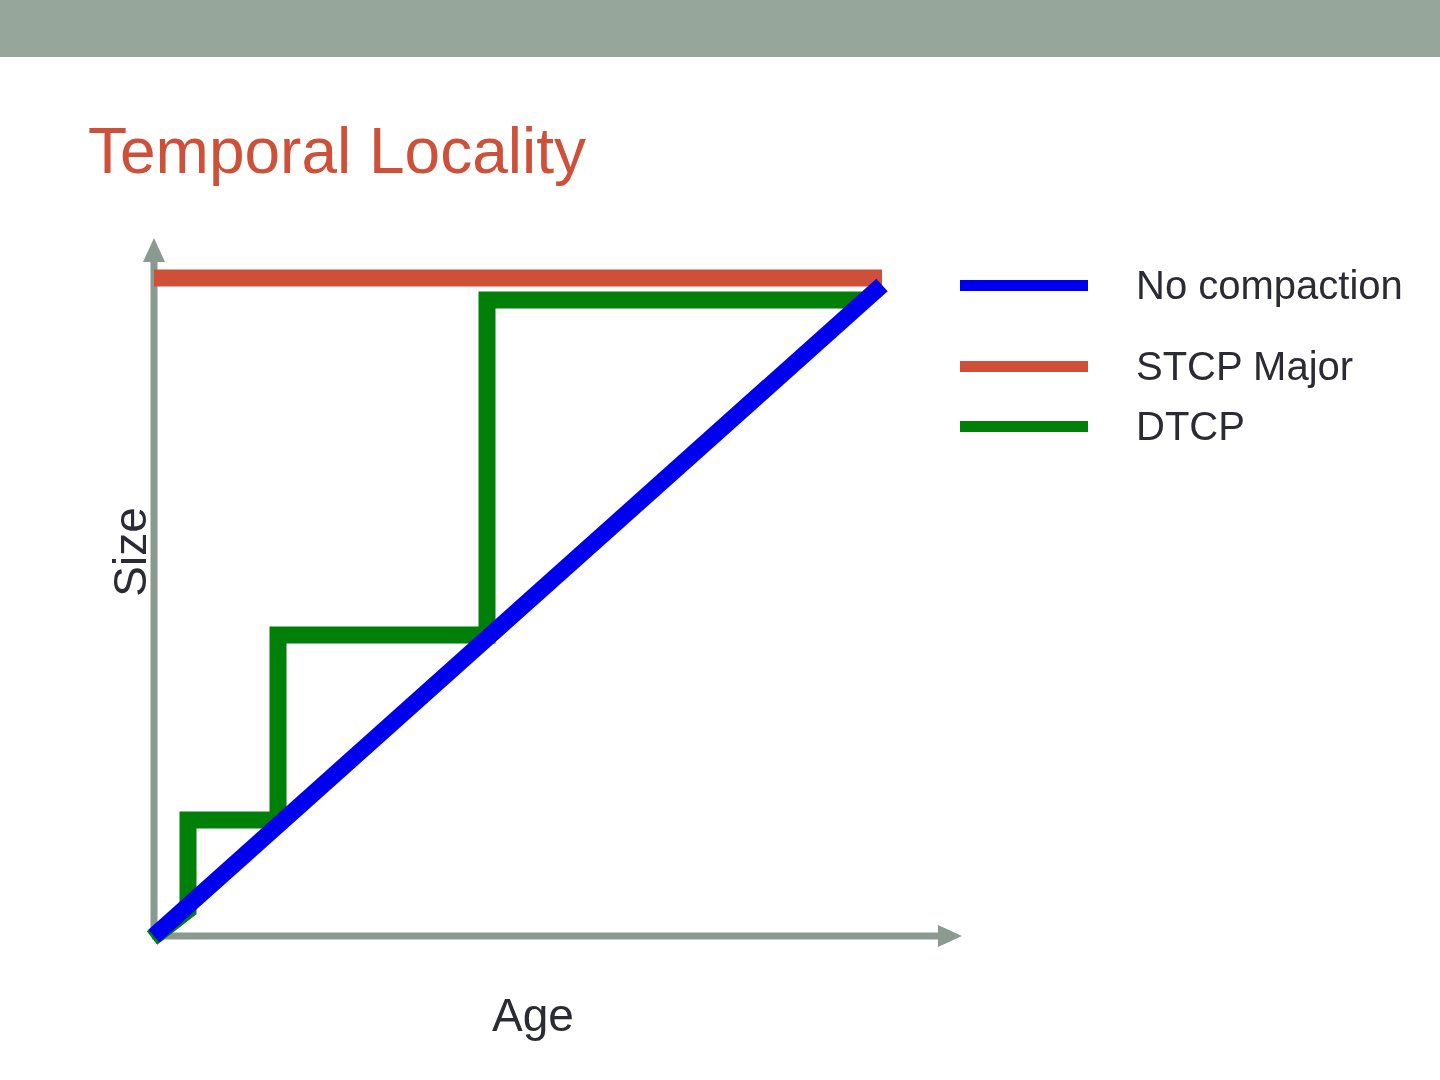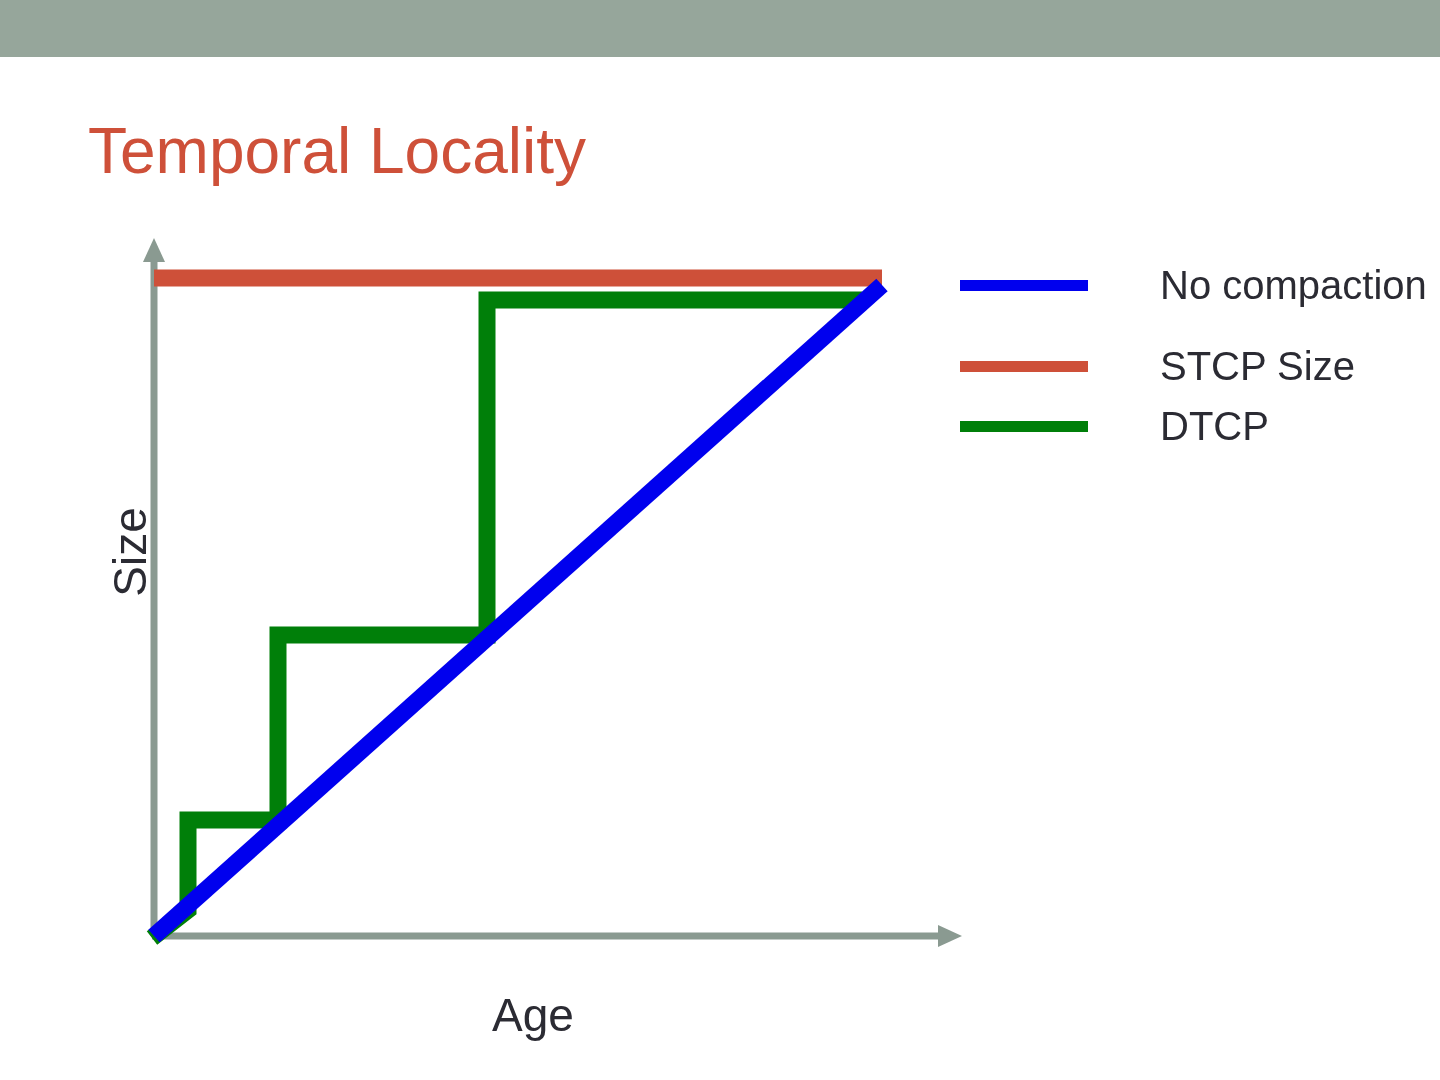--- a/index.html
+++ b/index.html
@@ -89,21 +89,21 @@
   }
   #legend-row-0 { top: 0px; }
   #legend-row-1 { top: 81px; }
   #legend-row-2 { top: 141px; }
   .legend-swatch {
     width: 128px;
     height: 11px;
     flex: 0 0 auto;
   }
   .legend-label {
-    margin-left: 72px;
+    margin-left: 48px;
     font-size: 40px;
     color: #2b2b33;
     white-space: nowrap;
     line-height: 1;
   }
 </style>
 </head>
 <body>
 
 <div id="slide">
@@ -139,21 +139,21 @@
 
   <div id="legend">
 
     <div class="legend-row" id="legend-row-0">
       <div class="legend-swatch" style="background:#0000ee"></div>
       <div class="legend-label">No compaction</div>
     </div>
 
     <div class="legend-row" id="legend-row-1">
       <div class="legend-swatch" style="background:#ce5039"></div>
-      <div class="legend-label">STCP Size</div>
+      <div class="legend-label">STCP Major</div>
     </div>
 
     <div class="legend-row" id="legend-row-2">
       <div class="legend-swatch" style="background:#007f09"></div>
       <div class="legend-label">DTCP</div>
     </div>
 
   </div>
 
 </div>

